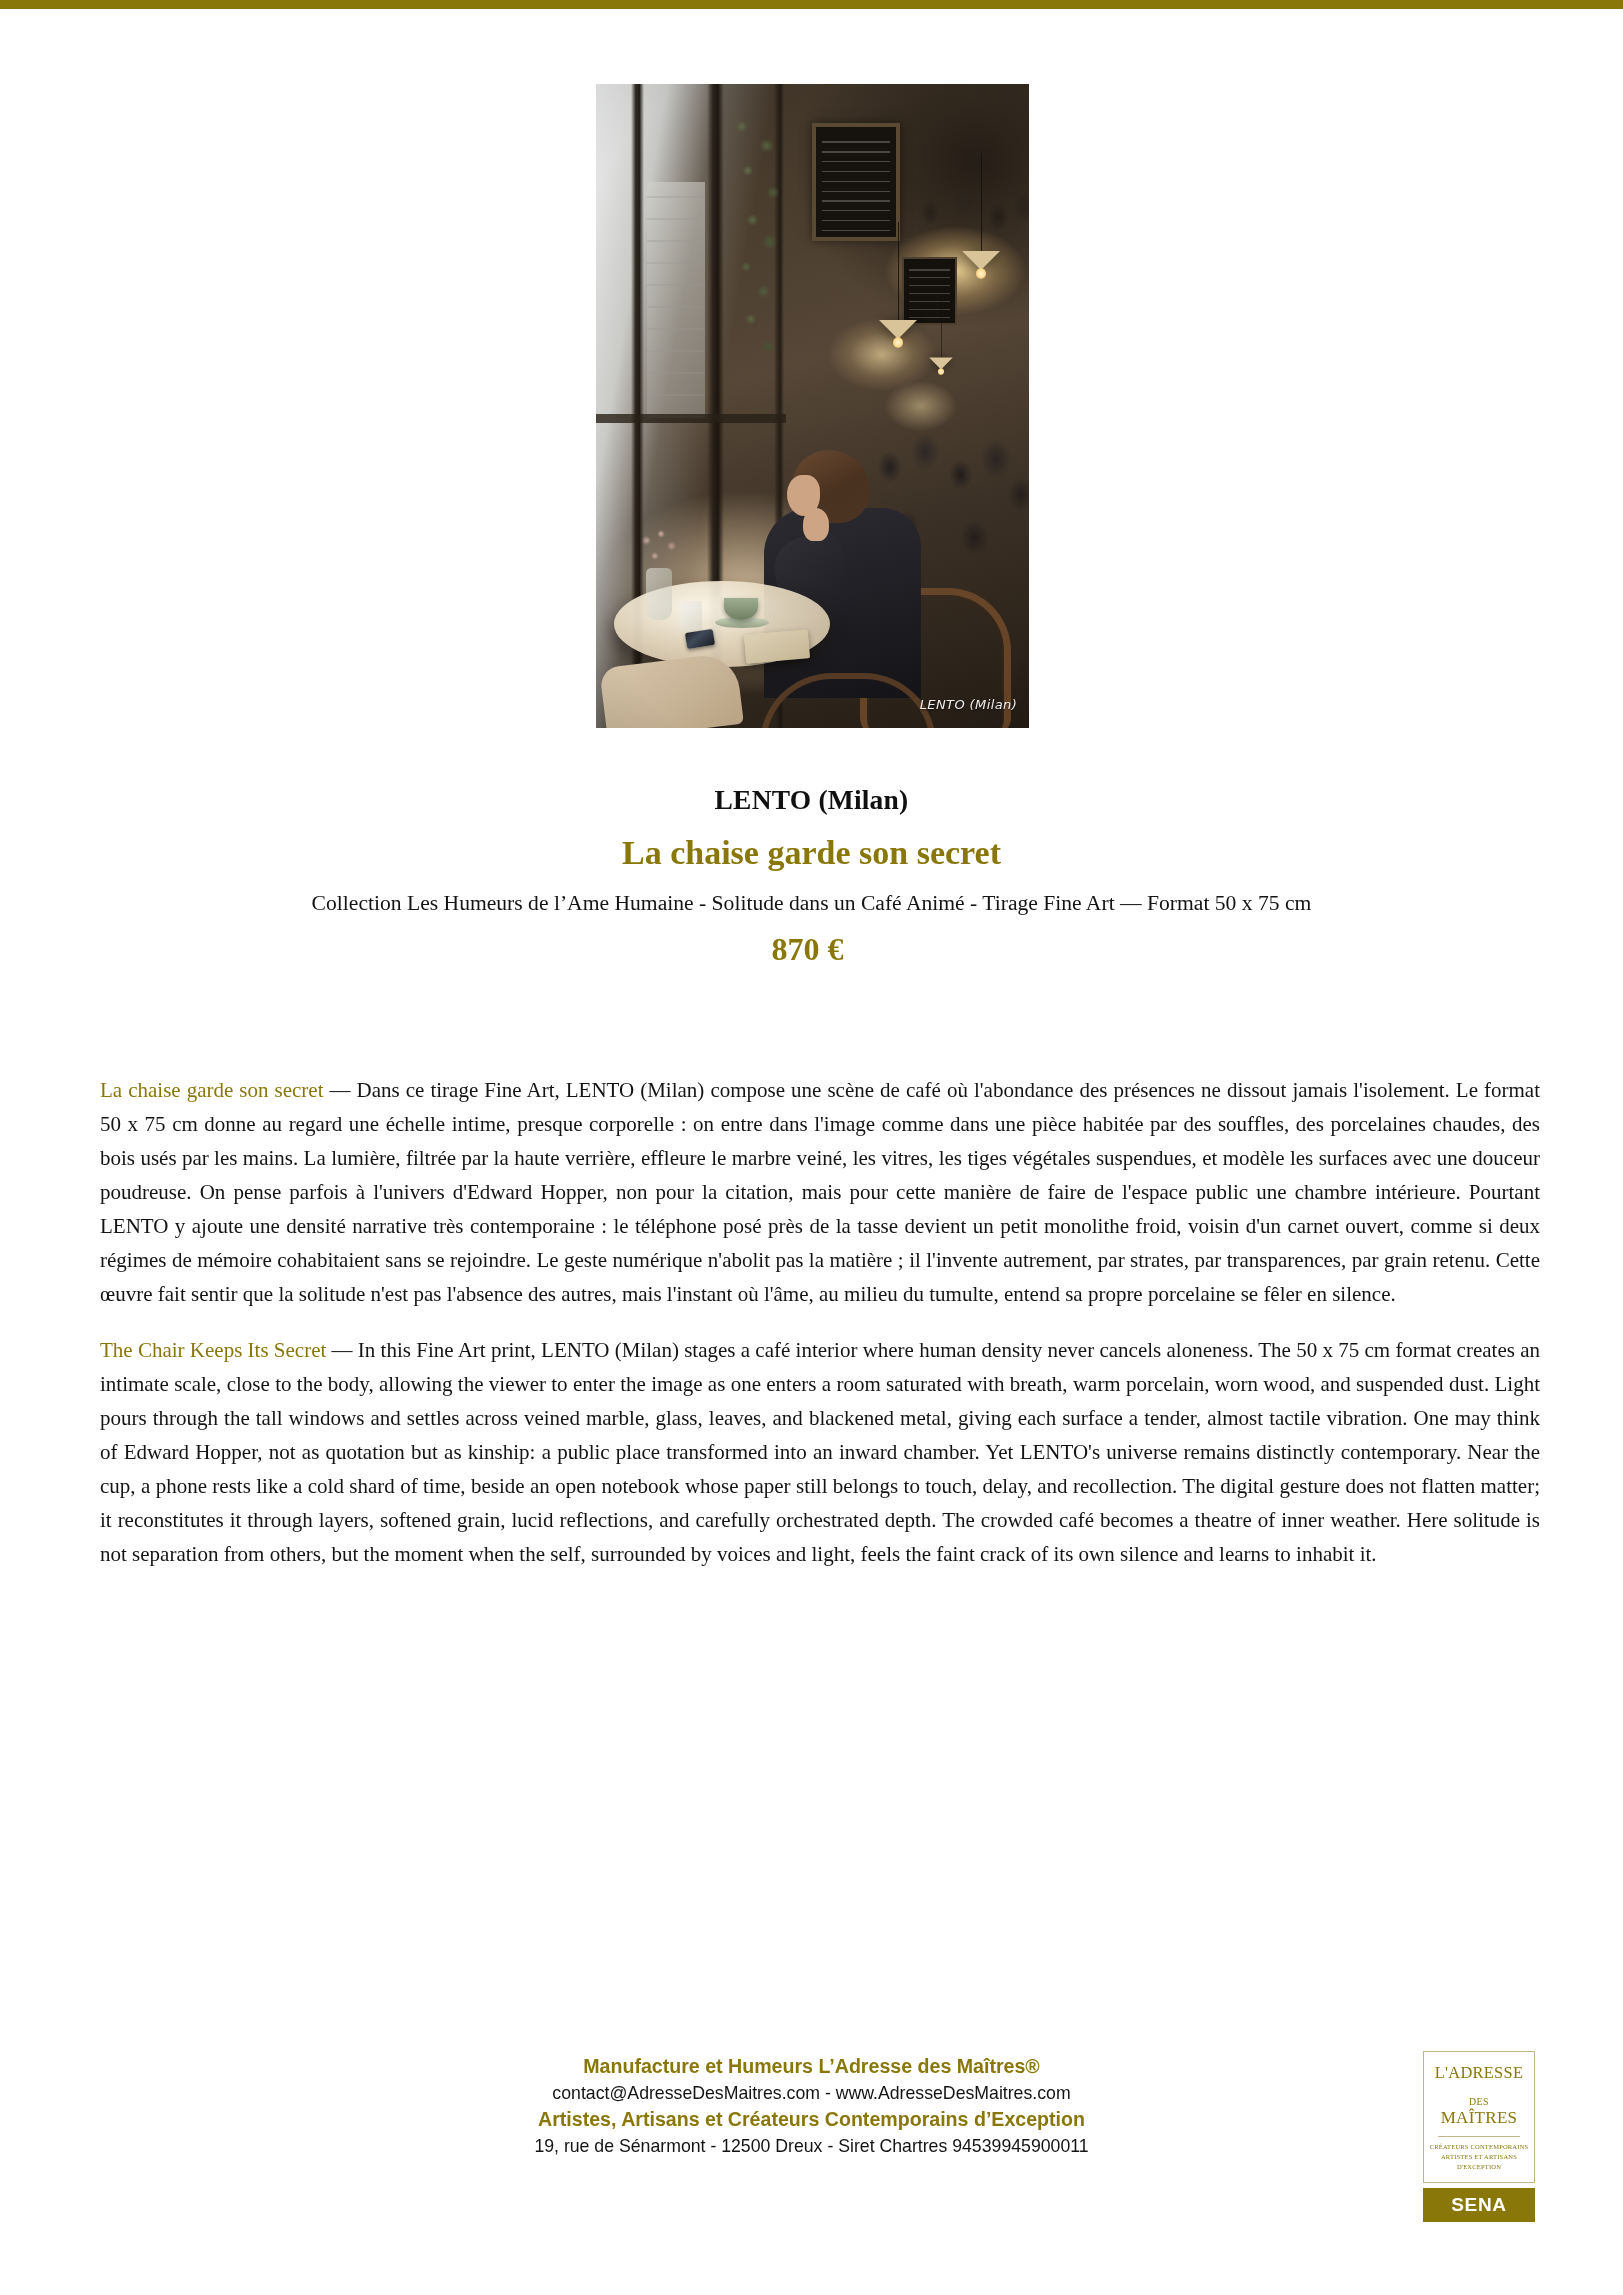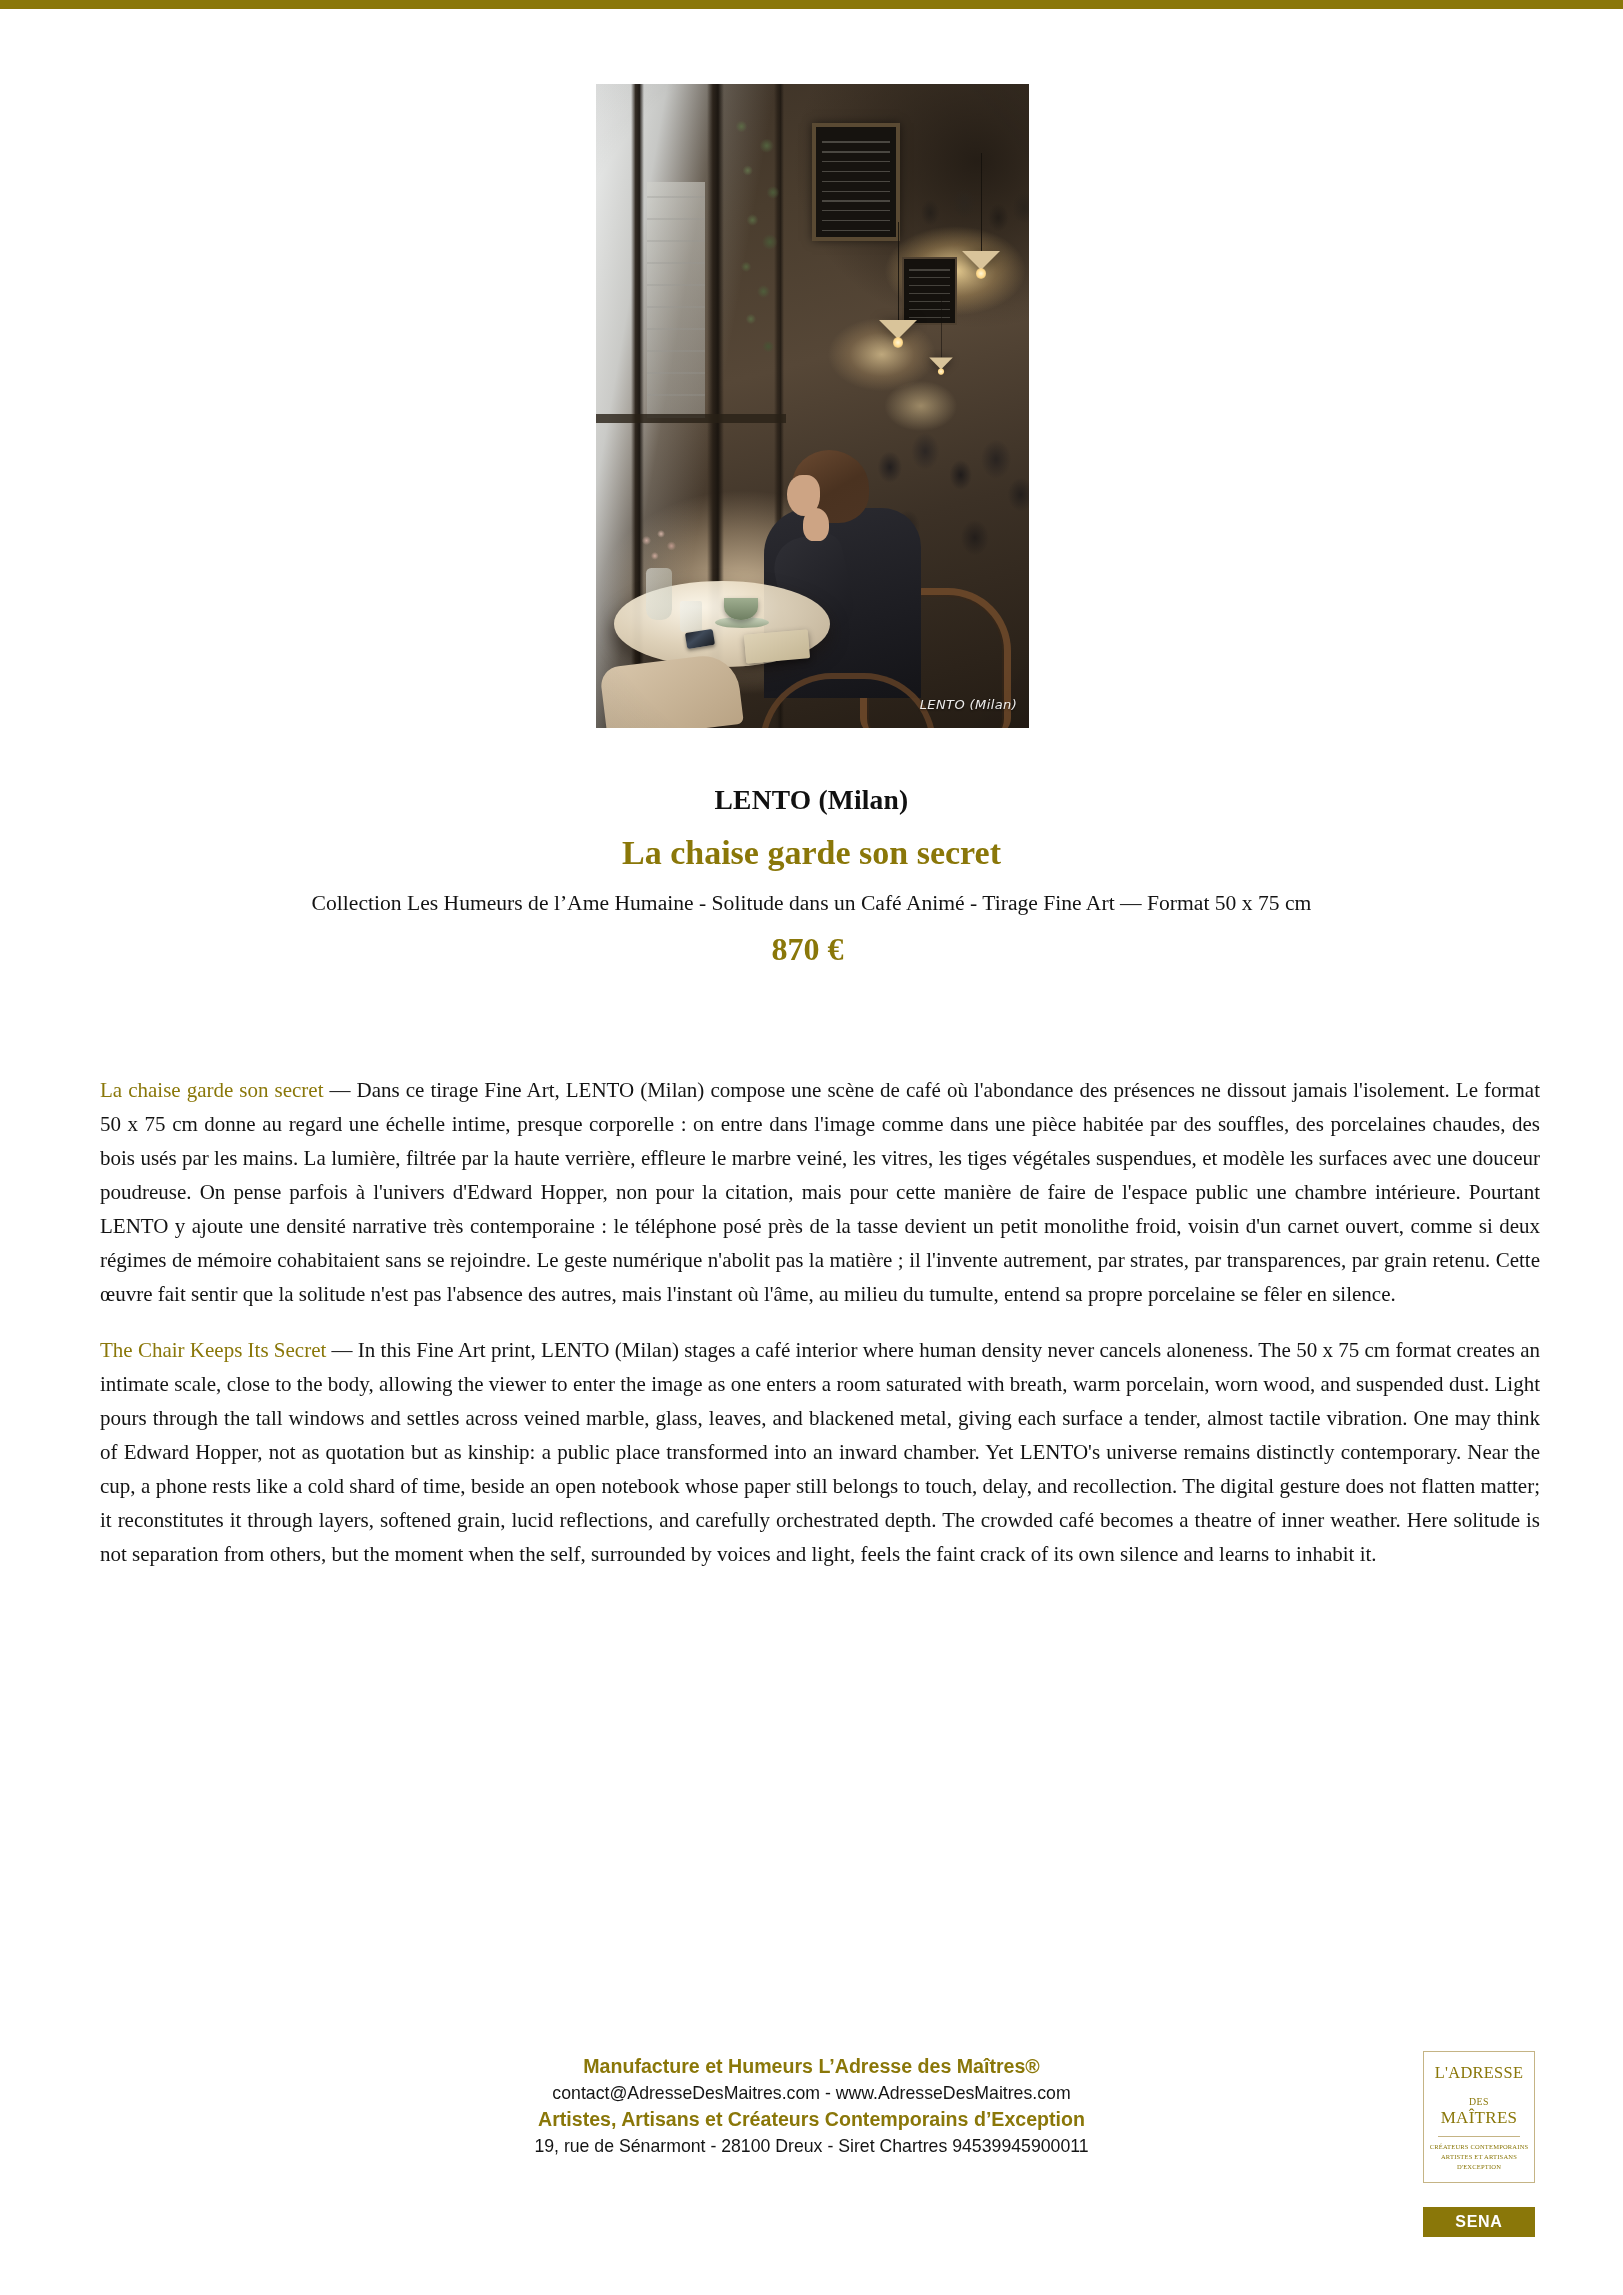--- a/index.html
+++ b/index.html
@@ -392,27 +392,27 @@
     background: #c5b485;
     margin: 7.2px 9.2px 5.9px;
   }
   .brand-sub {
     font-size: 6.5px;
     color: #8a7709;
     letter-spacing: 0.2px;
     line-height: 1.5;
   }
   .sena {
-    margin-top: 24px;
+    margin-top: 5px;
     background: #8a7709;
     color: #ffffff;
     text-align: center;
     font-family: "Liberation Sans", "DejaVu Sans", sans-serif;
     font-weight: bold;
-    font-size: 16px;
+    font-size: 19px;
     letter-spacing: 0.7px;
     padding: 5.9px 0 6.5px;
   }
 </style>
 </head>
 <body>
 
 <div class="top-bar"></div>
 
 <div class="artwork-wrap">
@@ -470,21 +470,21 @@
 
 <div class="body-copy">
   <p class="para"><span class="lead">La chaise garde son secret</span><span> — Dans ce tirage Fine Art, LENTO (Milan) compose une scène de café où l'abondance des présences ne dissout jamais l'isolement. Le format 50 x 75 cm donne au regard une échelle intime, presque corporelle : on entre dans l'image comme dans une pièce habitée par des souffles, des porcelaines chaudes, des bois usés par les mains. La lumière, filtrée par la haute verrière, effleure le marbre veiné, les vitres, les tiges végétales suspendues, et modèle les surfaces avec une douceur poudreuse. On pense parfois à l'univers d'Edward Hopper, non pour la citation, mais pour cette manière de faire de l'espace public une chambre intérieure. Pourtant LENTO y ajoute une densité narrative très contemporaine : le téléphone posé près de la tasse devient un petit monolithe froid, voisin d'un carnet ouvert, comme si deux régimes de mémoire cohabitaient sans se rejoindre. Le geste numérique n'abolit pas la matière ; il l'invente autrement, par strates, par transparences, par grain retenu. Cette œuvre fait sentir que la solitude n'est pas l'absence des autres, mais l'instant où l'âme, au milieu du tumulte, entend sa propre porcelaine se fêler en silence.</span></p>
   <p class="para"><span class="lead">The Chair Keeps Its Secret</span><span> — In this Fine Art print, LENTO (Milan) stages a café interior where human density never cancels aloneness. The 50 x 75 cm format creates an intimate scale, close to the body, allowing the viewer to enter the image as one enters a room saturated with breath, warm porcelain, worn wood, and suspended dust. Light pours through the tall windows and settles across veined marble, glass, leaves, and blackened metal, giving each surface a tender, almost tactile vibration. One may think of Edward Hopper, not as quotation but as kinship: a public place transformed into an inward chamber. Yet LENTO's universe remains distinctly contemporary. Near the cup, a phone rests like a cold shard of time, beside an open notebook whose paper still belongs to touch, delay, and recollection. The digital gesture does not flatten matter; it reconstitutes it through layers, softened grain, lucid reflections, and carefully orchestrated depth. The crowded café becomes a theatre of inner weather. Here solitude is not separation from others, but the moment when the self, surrounded by voices and light, feels the faint crack of its own silence and learns to inhabit it.</span></p>
 </div>
 
 <div class="footer">
   <div class="f-line1">Manufacture et Humeurs L’Adresse des Maîtres®</div>
   <div class="f-line2">contact@AdresseDesMaitres.com - www.AdresseDesMaitres.com</div>
   <div class="f-line3">Artistes, Artisans et Créateurs Contemporains d’Exception</div>
-  <div class="f-line4">19, rue de Sénarmont - 28100 Dreux - Siret Chartres 94539945900011</div>
+  <div class="f-line4">19, rue de Sénarmont - 12500 Dreux - Siret Chartres 94539945900011</div>
 </div>
 
 <div class="brand">
   <div class="brand-box">
     <div class="brand-l1">L'ADRESSE</div>
     <div class="brand-l2">DES</div>
     <div class="brand-l3">MAÎTRES</div>
     <div class="brand-rule"></div>
     <div class="brand-sub">CRÉATEURS CONTEMPORAINS</div>
     <div class="brand-sub">ARTISTES ET ARTISANS</div>

